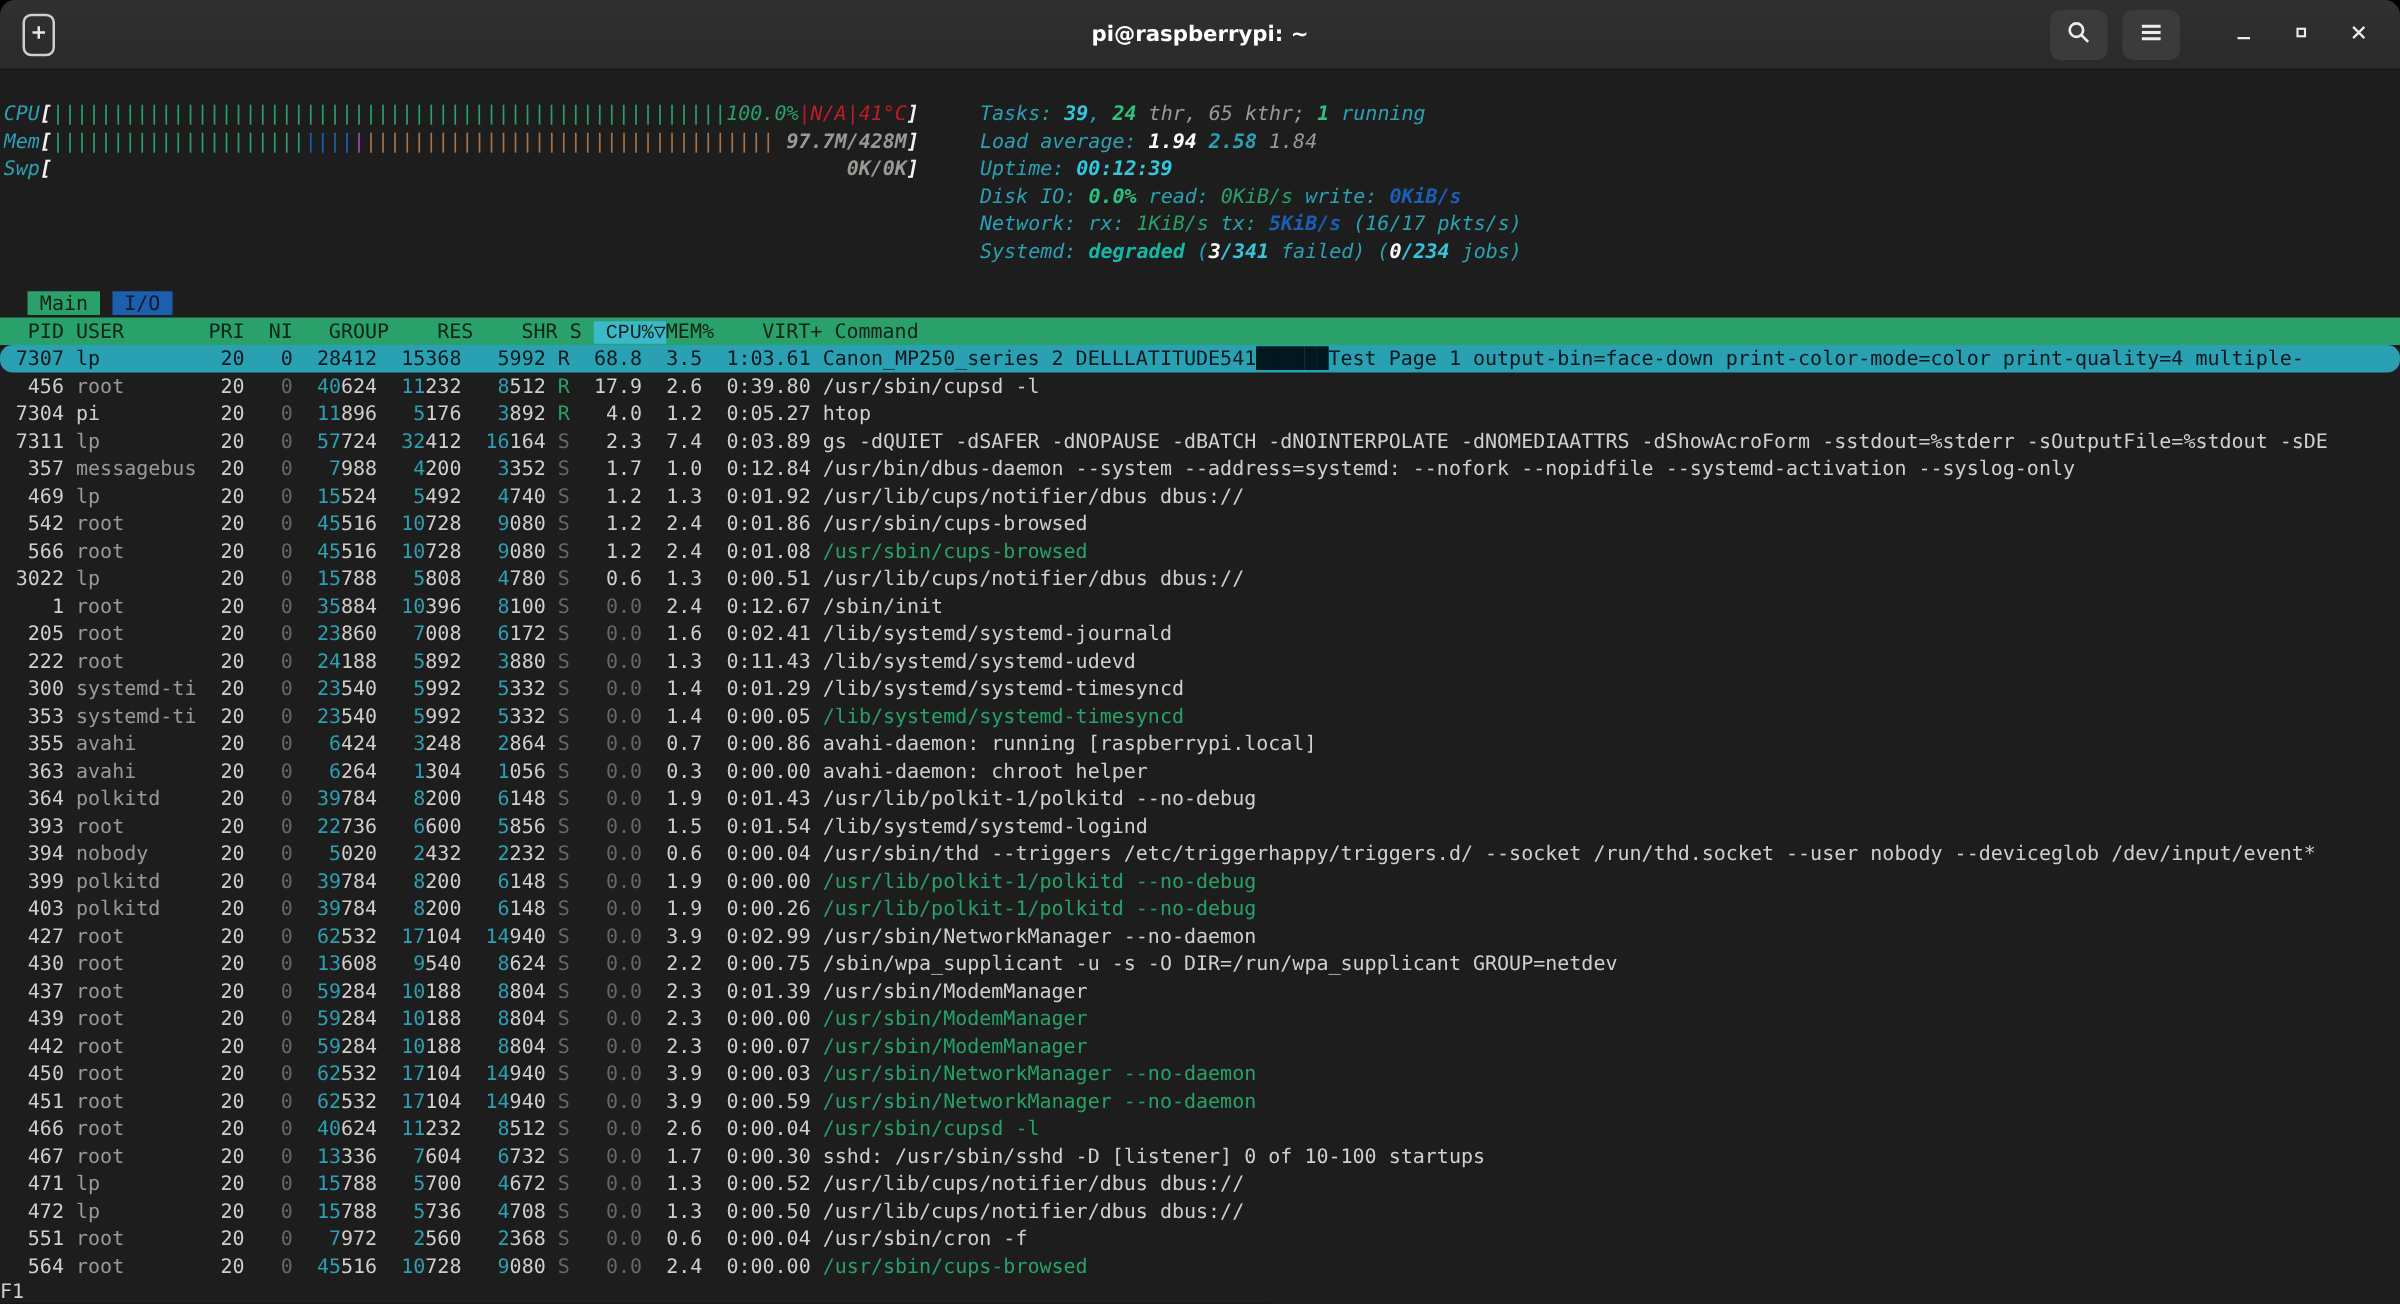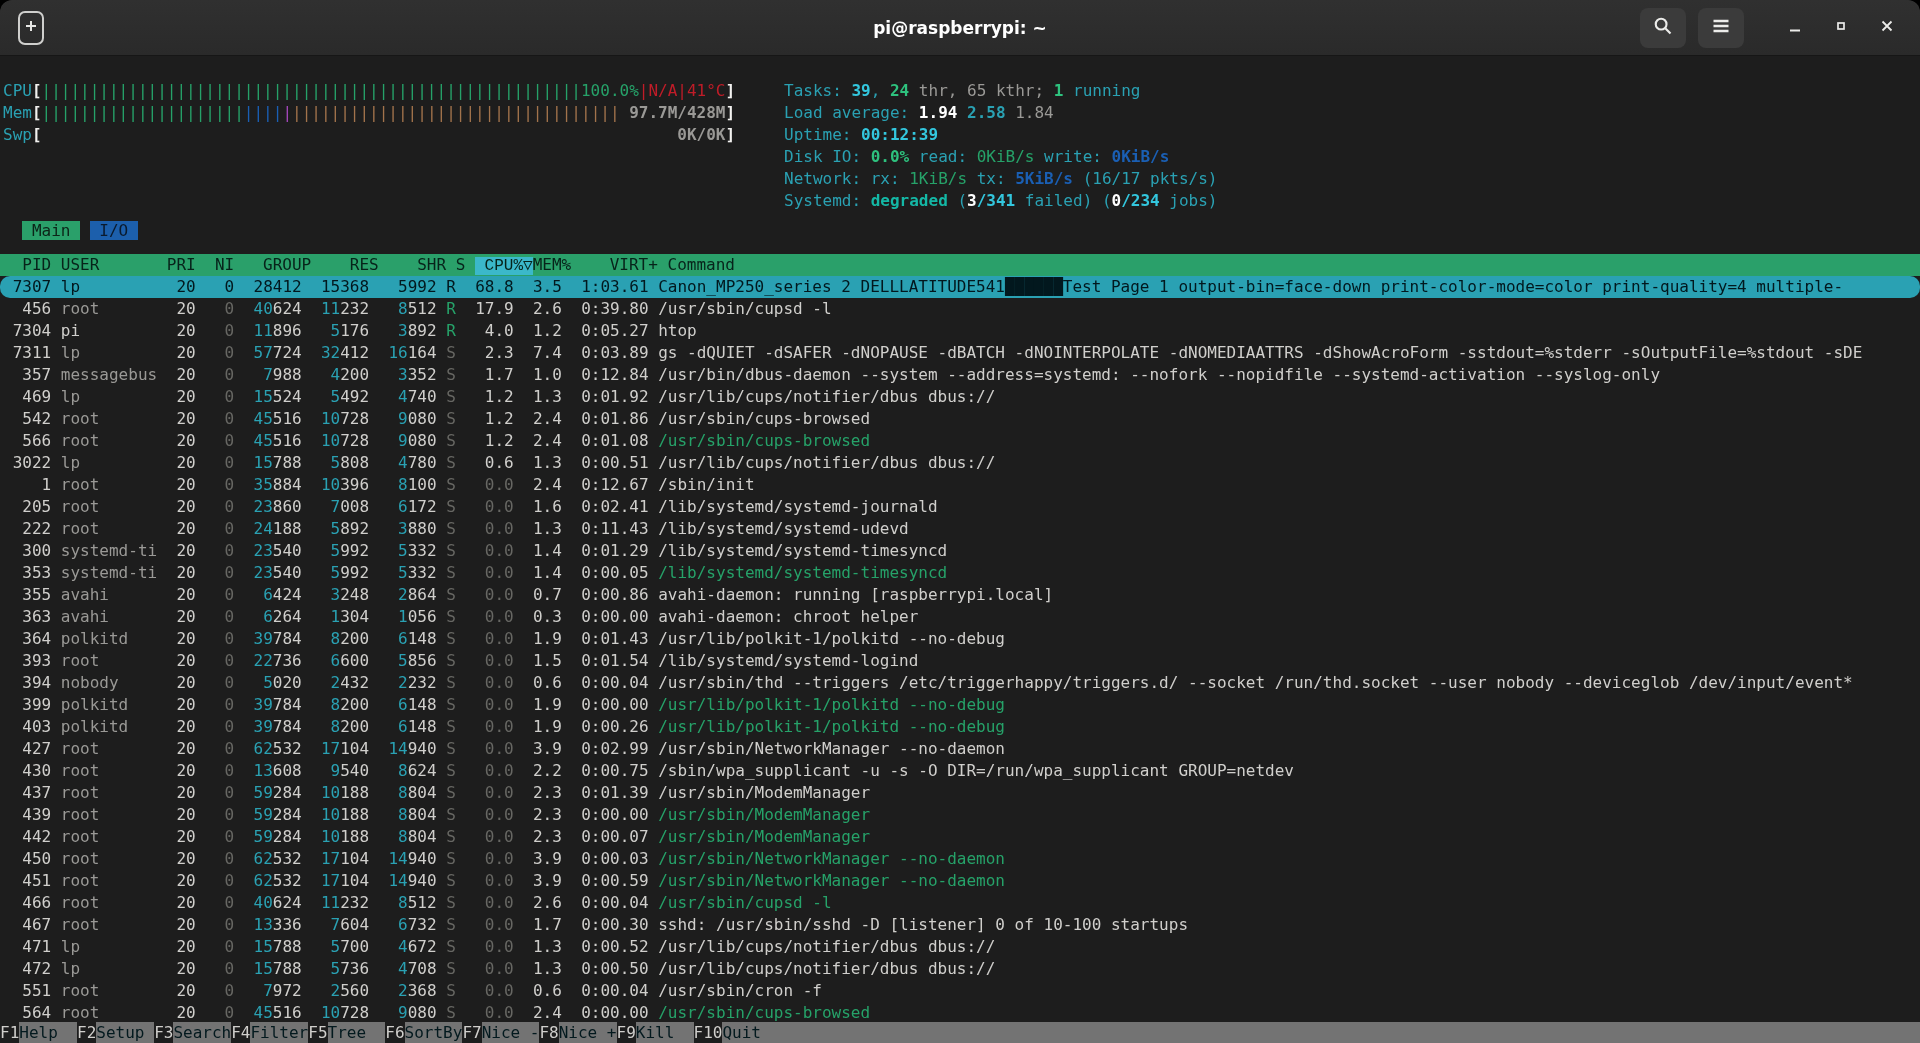--- a/index.html
+++ b/index.html
@@ -15,31 +15,31 @@
   .controls{margin-left:auto;display:flex;align-items:center;gap:12px;margin-right:16px;}
   .btn-raised{width:46px;height:40px;background:#3b3b3b;border:none;border-radius:8px;
               display:flex;align-items:center;justify-content:center;cursor:pointer;}
   .btn-flat{width:34px;height:34px;background:transparent;border:none;display:flex;align-items:center;
             justify-content:center;cursor:pointer;}
   .winctl{margin-left:22px;}
   
   .terminal{position:relative;height:988px;background:#1d1d1d;color:#d0cfcc;
             font:16px/22px "DejaVu Sans Mono",monospace;white-space:pre;overflow:hidden;}
   .line,.row,.hrow{height:22px;white-space:pre;overflow:hidden;}
-  #hblk{position:absolute;top:24px;left:3px;right:2px;display:flex;}
+  #hblk{position:absolute;top:24px;left:3px;right:2px;display:flex;font-style:italic;}
   .mcol{width:781px;flex:none;}
-  #tabs{position:absolute;top:164px;left:3px;}
+  #tabs{position:absolute;top:176px;left:3px;}
   #hrowwrap{position:absolute;top:198px;left:0;right:0;}
   .hrow{background:#2aa06a;color:#07231a;padding-left:3px;}
   .hsort{background:#3bb8ca;color:#07231a;font-family:Liberation Mono, monospace;}
   #rows{position:absolute;top:220px;left:0;right:0;}
   .row{padding-left:3px;}
   .row.sel{background:#2aa1b3;border-radius:10px;}
   .row.sel span{color:#02181e !important;font-weight:normal !important;}
-  #fbar{position:absolute;bottom:0;left:0;right:0;height:22px;display:flex;white-space:pre;}
+  #fbar{position:absolute;bottom:0;left:0;right:0;height:22px;display:flex;white-space:pre;flex-direction:column;}
   .fk{color:#d0cfcc;}
   .fl{background:#737373;color:#03191e;}
   .fl.fill{flex:1;}
   
   .fg{color:#d0cfcc}
   .c{color:#2aa1b3}
   .bc{color:#33c7de;font-weight:bold}
   .bcd{color:#2aa1b3;font-weight:bold}
   .g{color:#26a269}
   .bg2{color:#2ec27e;font-weight:bold}

